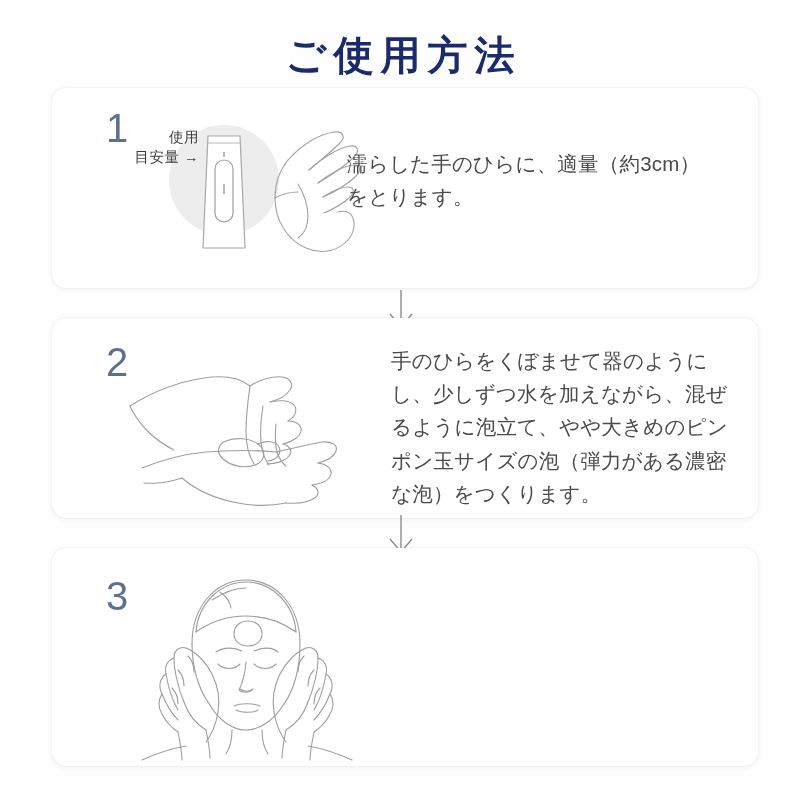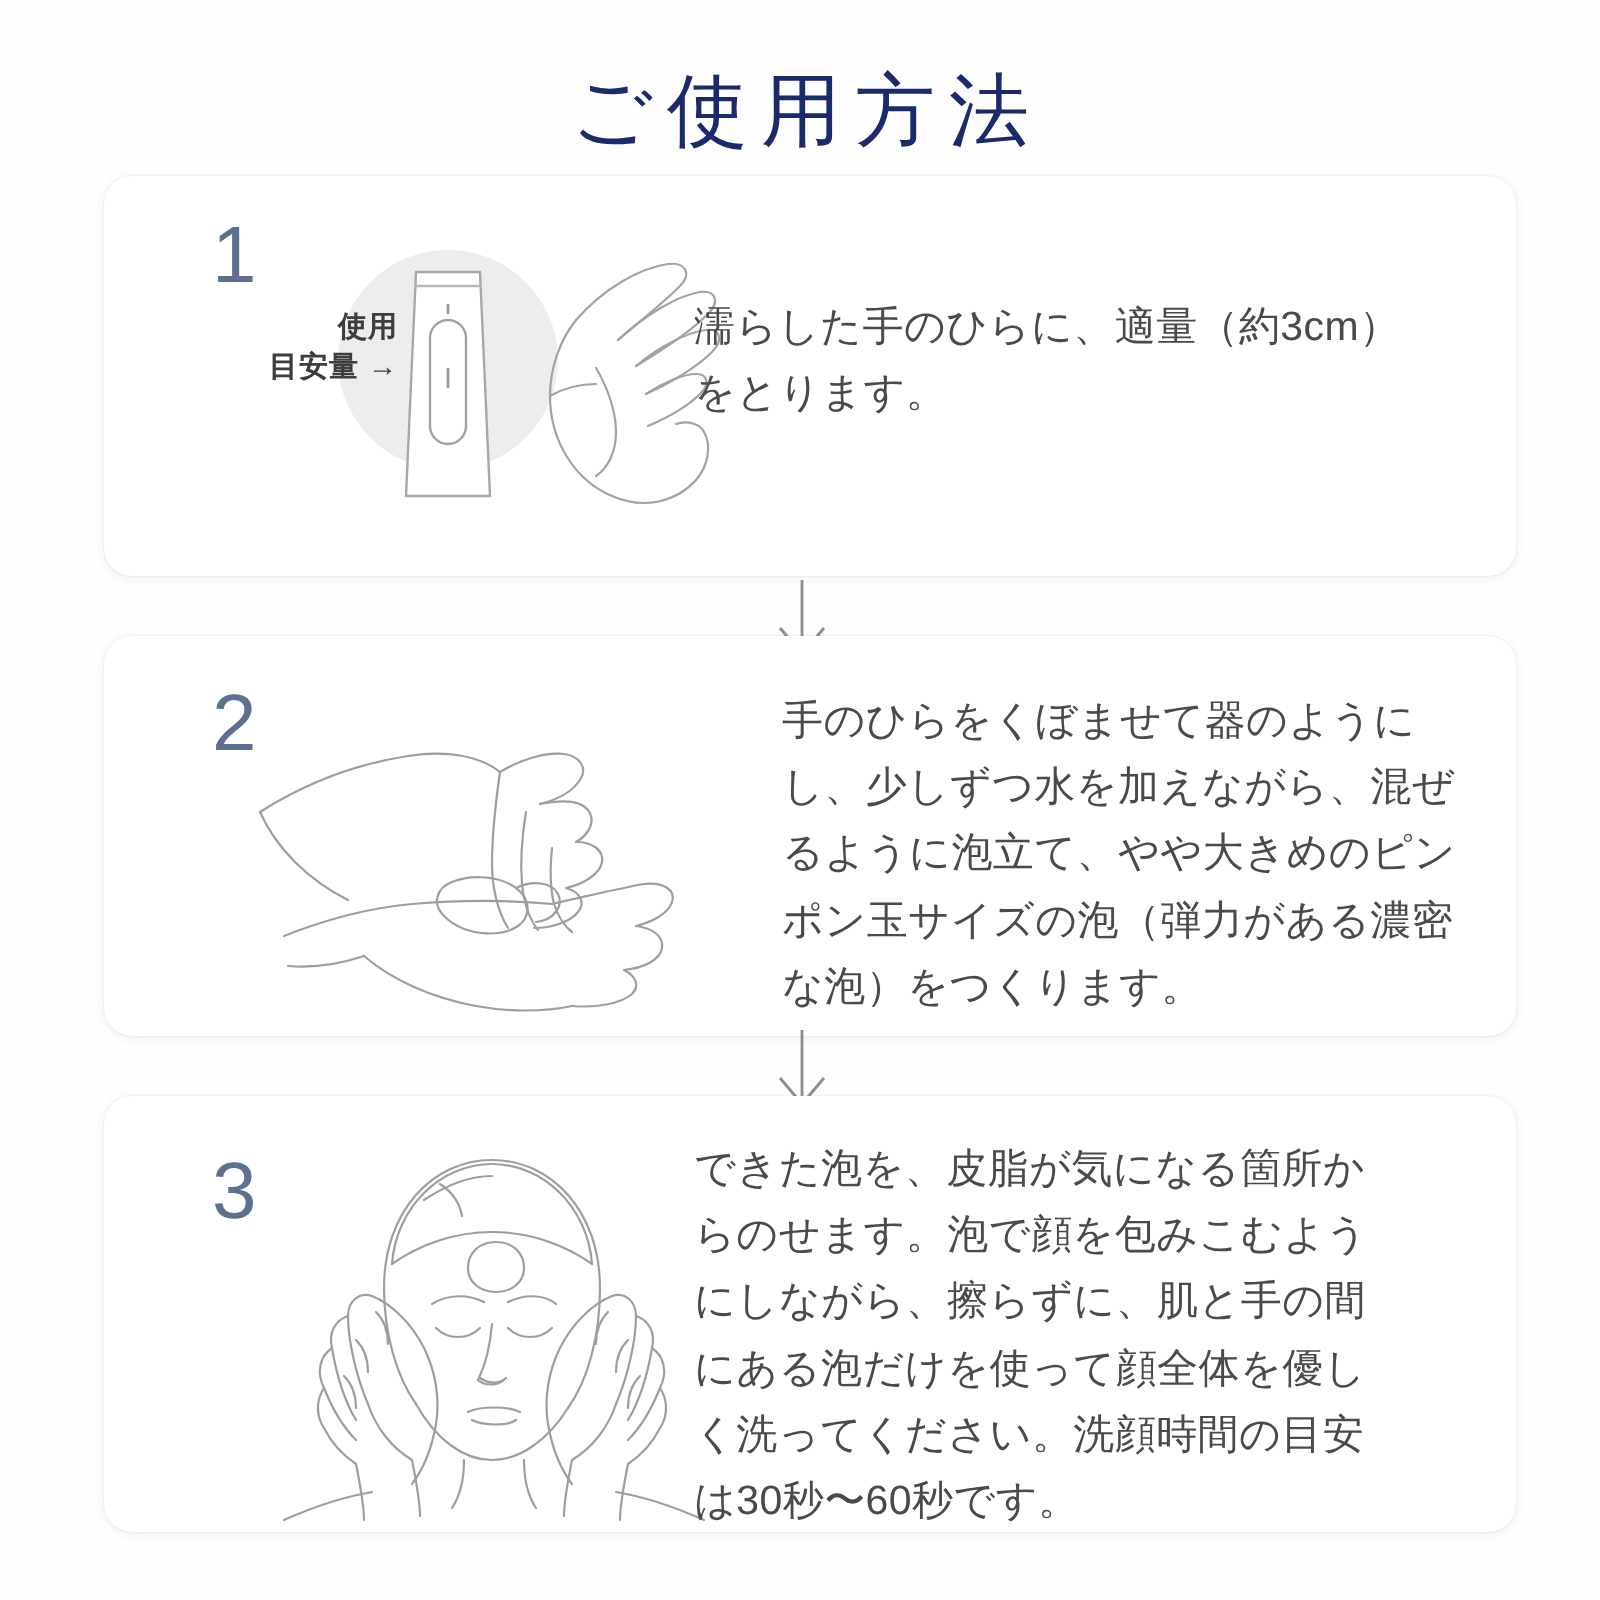--- a/index.html
+++ b/index.html
@@ -26,21 +26,21 @@
   .title {
     position: absolute;
     top: 28px;
     left: 0;
     width: 800px;
     text-align: center;
     font-family: "Liberation Serif", "DejaVu Serif", serif;
     font-size: 40px;
     letter-spacing: 7px;
     color: #1b2a6b;
-    font-weight: 400;
+    font-weight: 700;
     text-indent: 7px;
   }
 
   
   .card {
     position: absolute;
     left: 52px;
     width: 706px;
     background: #ffffff;
     border-radius: 14px;
@@ -93,25 +93,25 @@
     width: 30px;
     height: 40px;
   }
   #arrow-1 { top: 290px; }
   #arrow-2 { top: 515px; }
 
   
   .dose-label {
     position: absolute;
     left: -5px;
-    top: 67px;
+    top: 40px;
     width: 92px;
     text-align: right;
     font-size: 14.5px;
-    font-weight: 700;
+    font-weight: 400;
     color: #3d3d3d;
     line-height: 1.35;
     letter-spacing: 0.5px;
     white-space: pre-line;
   }
 
   svg { display: block; overflow: visible; }
 </style>
 </head>
 <body>
@@ -269,21 +269,15 @@
           <path d="M208 140 C204 144 202 150 202 156"></path>
 
           <path d="M120 182 C120 192 118 200 114 206"></path>
           <path d="M150 182 C150 192 152 200 156 206"></path>
           <path d="M30 212 C48 204 62 200 74 198"></path>
           <path d="M240 212 C222 204 208 200 196 198"></path>
         </g>
       </svg>
     </div>
 
-    <div class="body-text">できた泡を、皮脂が気になる箇所か
-らのせます。泡で顔を包みこむよう
-にしながら、擦らずに、肌と手の間
-にある泡だけを使って顔全体を優し
-く洗ってください。洗顔時間の目安
-は30秒〜60秒です。</div>
   </div>
 
 </div>
 
 </body></html>

